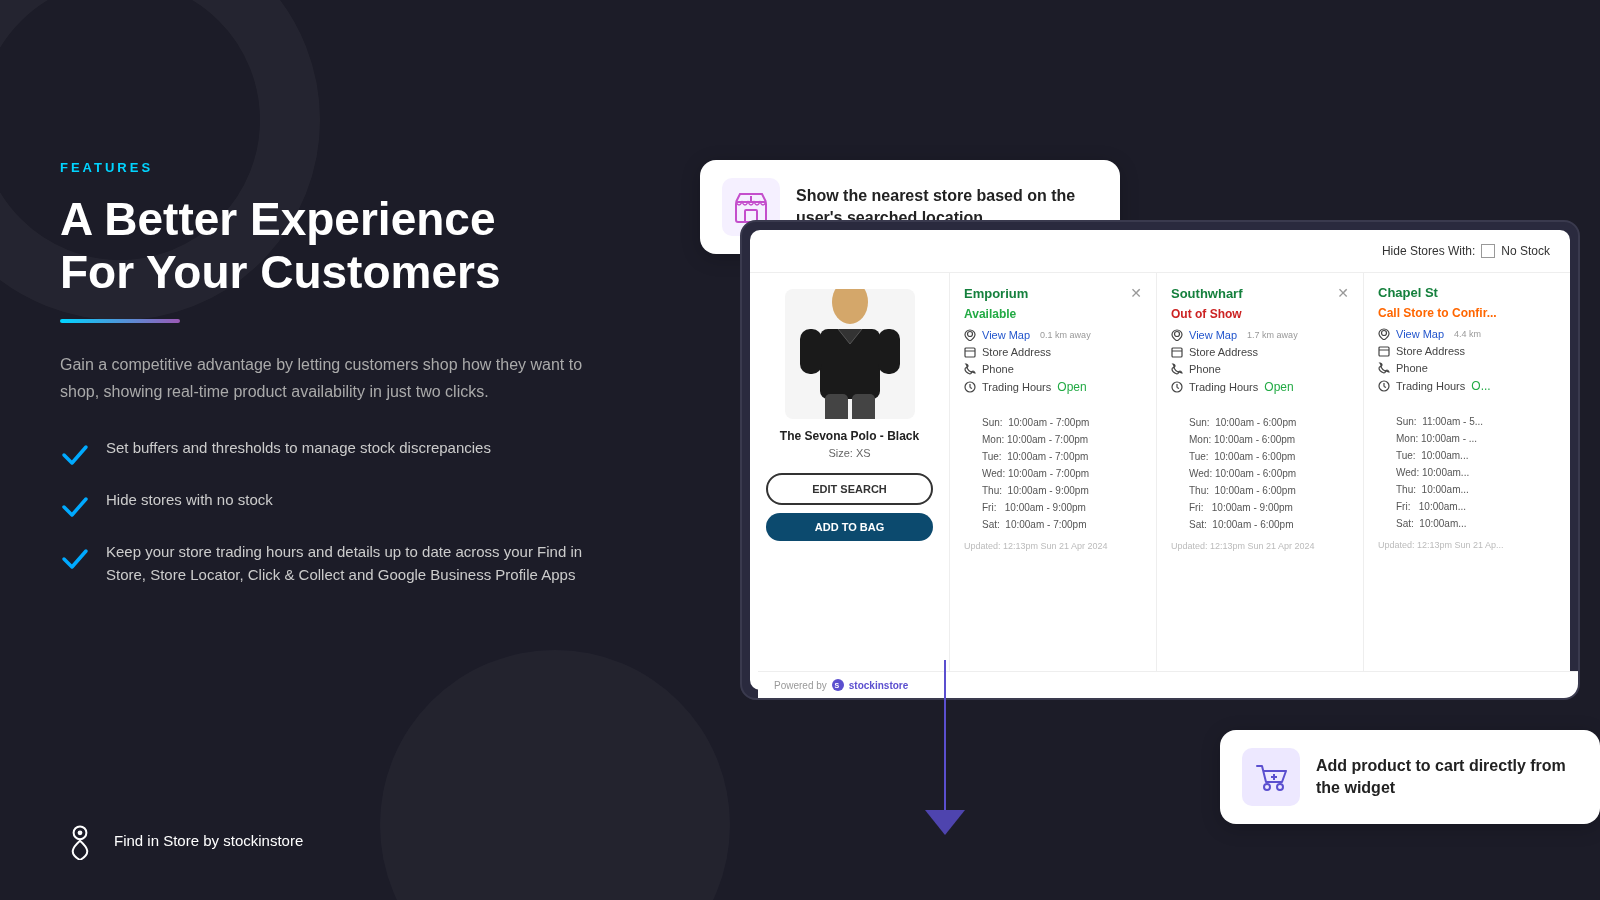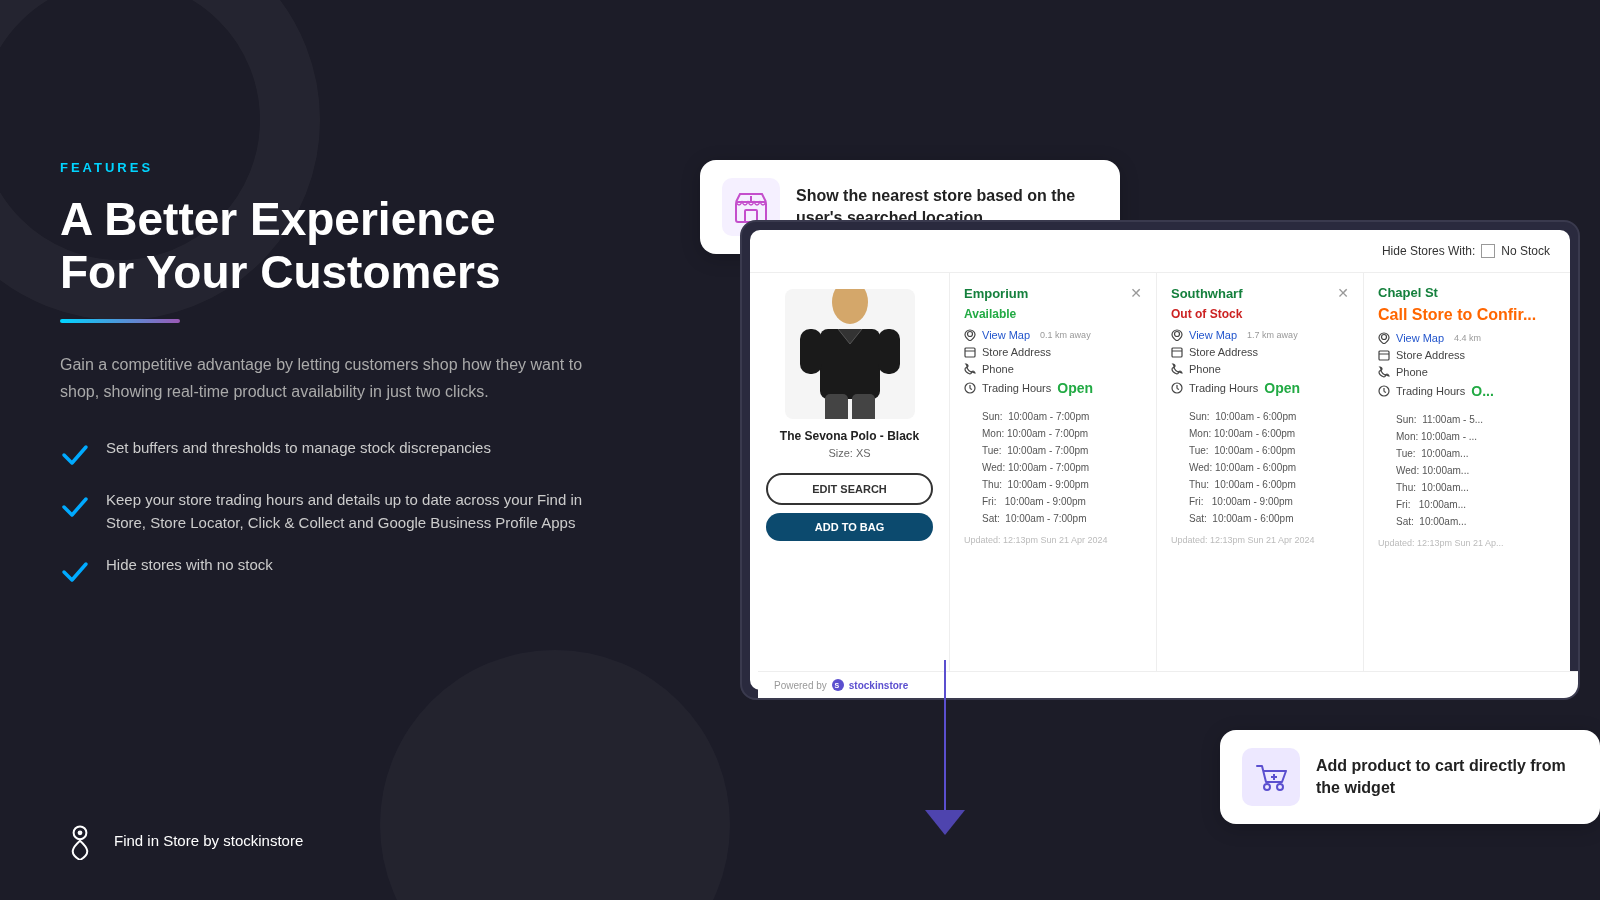--- a/index.html
+++ b/index.html
@@ -299,21 +299,21 @@
     }
 
     .store-status-out {
       font-size: 12px;
       font-weight: 700;
       color: #cc2222;
       margin-bottom: 8px;
     }
 
     .store-status-call {
-      font-size: 16px;
+      font-size: 12px;
       font-weight: 700;
       color: #ff6600;
       margin-bottom: 8px;
     }
 
     .store-info-row {
       display: flex;
       align-items: center;
       gap: 6px;
       margin-bottom: 5px;
@@ -324,29 +324,29 @@
     .distance-badge {
       font-size: 9px;
       color: #999;
       margin-left: 4px;
     }
 
     .trading-row {
       display: flex;
       align-items: center;
       gap: 6px;
-      margin-bottom: 12px;
+      margin-bottom: 20px;
       font-size: 11px;
       color: #444;
     }
 
     .open-badge {
       color: #22aa44;
-      font-weight: 700;
-      font-size: 14px;
+      font-weight: 400;
+      font-size: 12px;
     }
 
     .hours-table {
       font-size: 10px;
       color: #555;
       line-height: 1.7;
       margin-left: 18px;
     }
 
     
@@ -417,27 +417,27 @@
     <li class="feature-item">
       <svg class="check-icon" viewBox="0 0 30 30" fill="none">
         <polyline points="4,16 12,24 26,8" stroke="#00aaff" stroke-width="3.5" stroke-linecap="round" stroke-linejoin="round"></polyline>
       </svg>
       <span class="feature-text">Set buffers and thresholds to manage stock discrepancies</span>
     </li>
     <li class="feature-item">
       <svg class="check-icon" viewBox="0 0 30 30" fill="none">
         <polyline points="4,16 12,24 26,8" stroke="#00aaff" stroke-width="3.5" stroke-linecap="round" stroke-linejoin="round"></polyline>
       </svg>
-      <span class="feature-text">Keep your store trading hours and details up to date across your Find in Store, Store Locator,  Click &amp; Collect and Google Business Profile Apps</span>
+      <span class="feature-text">Hide stores with no stock</span>
     </li>
     <li class="feature-item">
       <svg class="check-icon" viewBox="0 0 30 30" fill="none">
         <polyline points="4,16 12,24 26,8" stroke="#00aaff" stroke-width="3.5" stroke-linecap="round" stroke-linejoin="round"></polyline>
       </svg>
-      <span class="feature-text">Hide stores with no stock</span>
+      <span class="feature-text">Keep your store trading hours and details up to date across your Find in Store, Store Locator,  Click &amp; Collect and Google Business Profile Apps</span>
     </li>
   </ul>
 </div>
 
 <div class="bottom-brand">
   <svg class="brand-icon" viewBox="0 0 40 50" fill="none">
     <circle cx="20" cy="16" r="8" stroke="white" stroke-width="2.5"></circle>
     <path d="M20 26 C10 35 6 42 20 50 C34 42 30 35 20 26Z" stroke="white" stroke-width="2.5" fill="none"></path>
     <circle cx="20" cy="16" r="3" fill="white"></circle>
   </svg>
@@ -549,21 +549,21 @@
               <div>Sat:&nbsp;&nbsp;10:00am - 7:00pm</div>
             </div>
             <div style="font-size:9px;color:#bbb;margin-top:8px;">Updated: 12:13pm Sun 21 Apr 2024</div>
           </div>
 
           <div class="store-col">
             <div class="store-header">
               <span class="store-name">Southwharf</span>
               <span class="close-btn-small">✕</span>
             </div>
-            <div class="store-status-out">Out of Stock</div>
+            <div class="store-status-out">Out of Show</div>
             <div class="store-info-row">
               <svg width="12" height="12" viewBox="0 0 12 12">
                   <circle cx="6" cy="5" r="2.5" stroke="#444" stroke-width="1.2" fill="none"></circle>
                   <path d="M6 1 C3.2 1 1 3.2 1 5.5 C1 8.5 6 12 6 12 C6 12 11 8.5 11 5.5 C11 3.2 8.8 1 6 1Z" stroke="#444" stroke-width="1.2" fill="none"></path>
                 </svg>
               <span style="color:#2255cc;font-size:11px;">View Map</span>
               <span class="distance-badge">1.7 km away</span>
             </div>
             <div class="store-info-row">
               <svg width="12" height="12" viewBox="0 0 12 12">

